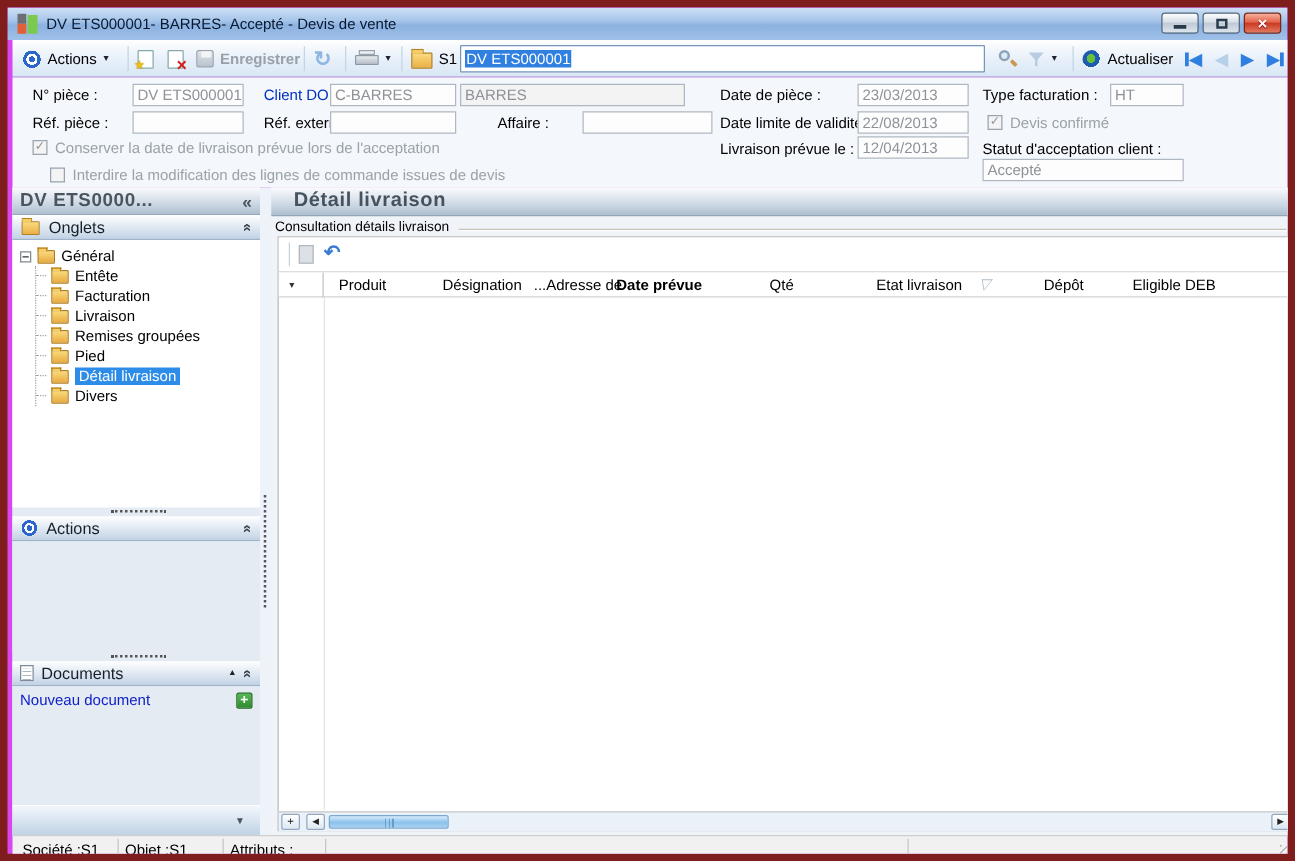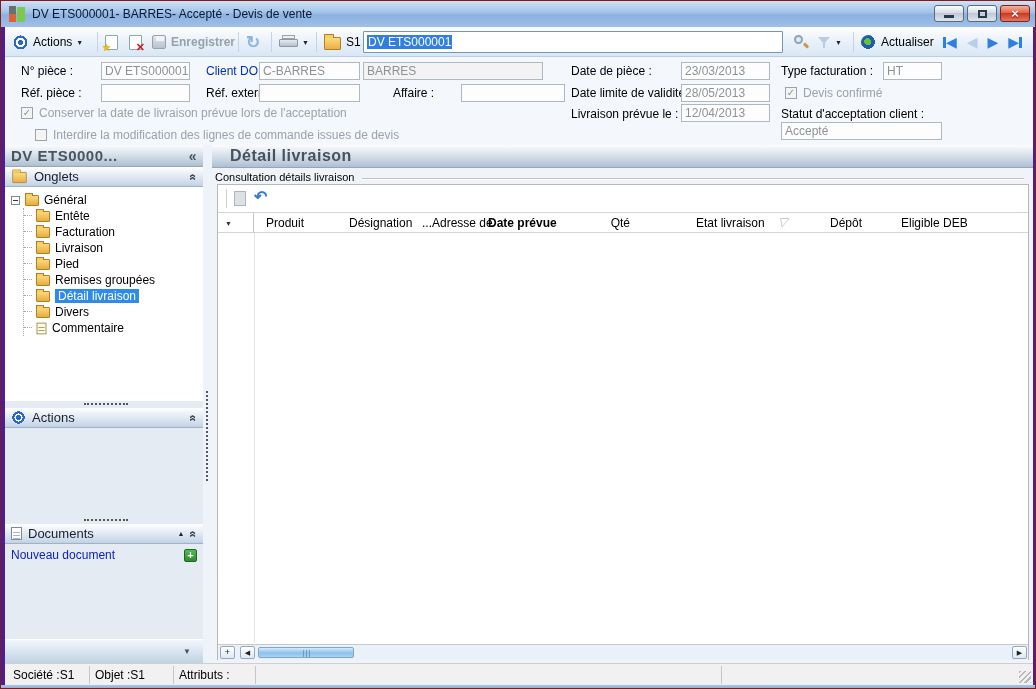--- a/index.html
+++ b/index.html
@@ -1,18 +1,18 @@
 <!DOCTYPE html>
 <html><head>
 <meta charset="utf-8">
 <style>
   * { margin:0; padding:0; box-sizing:border-box; }
   html,body { background:#888; }
   body { font-family:"Liberation Sans", sans-serif; }
-  .win { position:relative; width:1036px; height:689px; background:#4c1d95; border:1px solid #7f1d1d; overflow:hidden; font-size:12px; color:#000;padding-left:41px; }
+  .win { position:relative; width:1036px; height:689px; background:#d946ef; border:6px solid #7f1d1d; overflow:hidden; font-size:12px; color:#000;padding-left:41px; }
 
   
   .titlebar { position:absolute; left:0; top:0; width:100%; height:26px;
     background:linear-gradient(#cfe1f5,#a7c6ea 40%,#8cb2e0 55%,#9fc0e8); display:flex; align-items:center; }
   .appicon { position:relative; width:16px; height:16px; margin:0 7px 0 8px; }
   .appicon .sq1 { position:absolute; left:0; top:0; width:7px; height:8px; background:#6b6f73; }
   .appicon .sq2 { position:absolute; left:0; top:8px; width:7px; height:8px; background:#e0603a; }
   .appicon .sq3 { position:absolute; left:8px; top:1px; width:8px; height:15px; background:#7cc94f; }
   .wtitle { font-size:12px; color:#081830; }
   .winbtns { position:absolute; right:5px; top:4px; display:flex; gap:3px; }
@@ -252,21 +252,21 @@
     <div class="flabel" style="left:776px;top:5px;">Type facturation :</div>
     <div class="ffield" style="left:878px;top:5px;width:59px;">HT</div>
 
     <div class="flabel" style="left:16px;top:27px;">Réf. pièce :</div>
     <div class="ffield" style="left:96px;top:27px;width:89px;"></div>
     <div class="flabel" style="left:201px;top:27px;">Réf. externe :</div>
     <div class="ffield" style="left:254px;top:27px;width:101px;"></div>
     <div class="flabel" style="left:388px;top:27px;">Affaire :</div>
     <div class="ffield" style="left:456px;top:27px;width:104px;"></div>
     <div class="flabel" style="left:566px;top:27px;">Date limite de validité :</div>
-    <div class="ffield" style="left:676px;top:27px;width:89px;">28/05/2013</div>
+    <div class="ffield" style="left:676px;top:27px;width:89px;">22/08/2013</div>
     <div class="fcheck" style="left:780px;top:28px;">
       <span class="box">✓</span>
       <span>Devis confirmé</span>
     </div>
 
     <div class="fcheck" style="left:16px;top:48px;">
       <span class="box">✓</span>
       <span>Conserver la date de livraison prévue lors de l'acceptation</span>
     </div>
     <div class="flabel" style="left:566px;top:48px;text-align:center;">Livraison prévue le :</div>
@@ -309,37 +309,33 @@
           <div class="trow">
             <span class="mini-folder"></span>
             <span>Facturation</span>
           </div>
           <div class="trow">
             <span class="mini-folder"></span>
             <span>Livraison</span>
           </div>
           <div class="trow">
             <span class="mini-folder"></span>
+            <span>Remises groupées</span>
+          </div>
+          <div class="trow">
+            <span class="mini-folder"></span>
             <span>Pied</span>
           </div>
           <div class="trow">
             <span class="mini-folder"></span>
-            <span>Remises groupées</span>
-          </div>
-          <div class="trow">
-            <span class="mini-folder"></span>
             <span class="tsel">Détail livraison</span>
           </div>
           <div class="trow">
             <span class="mini-folder"></span>
             <span>Divers</span>
-          </div>
-          <div class="trow">
-            <span class="icon-note" style="transform:scale(.9);"></span>
-            <span>Commentaire</span>
           </div>
         </div>
       </div>
 
       <div class="hsplit" style="top:258px;"></div>
 
       <div class="secheader" style="top:263px;">
         <span class="bullseye" style="transform:scale(.9);"></span>
         <span>Actions</span>
         <span class="spacer"></span>

